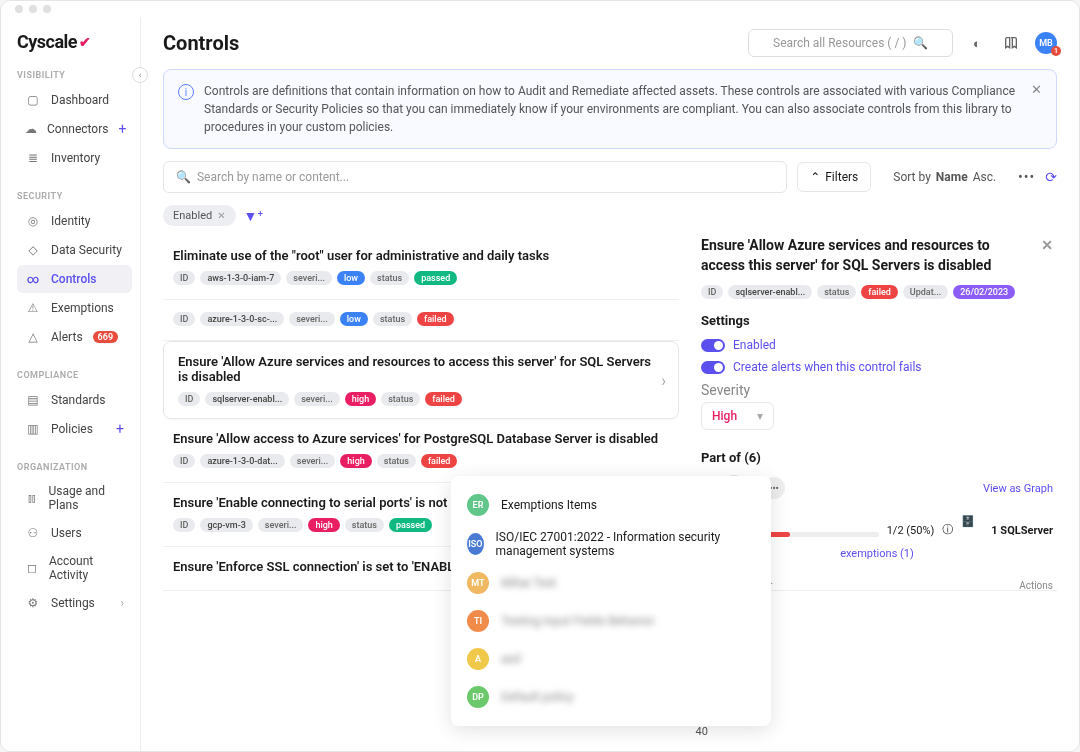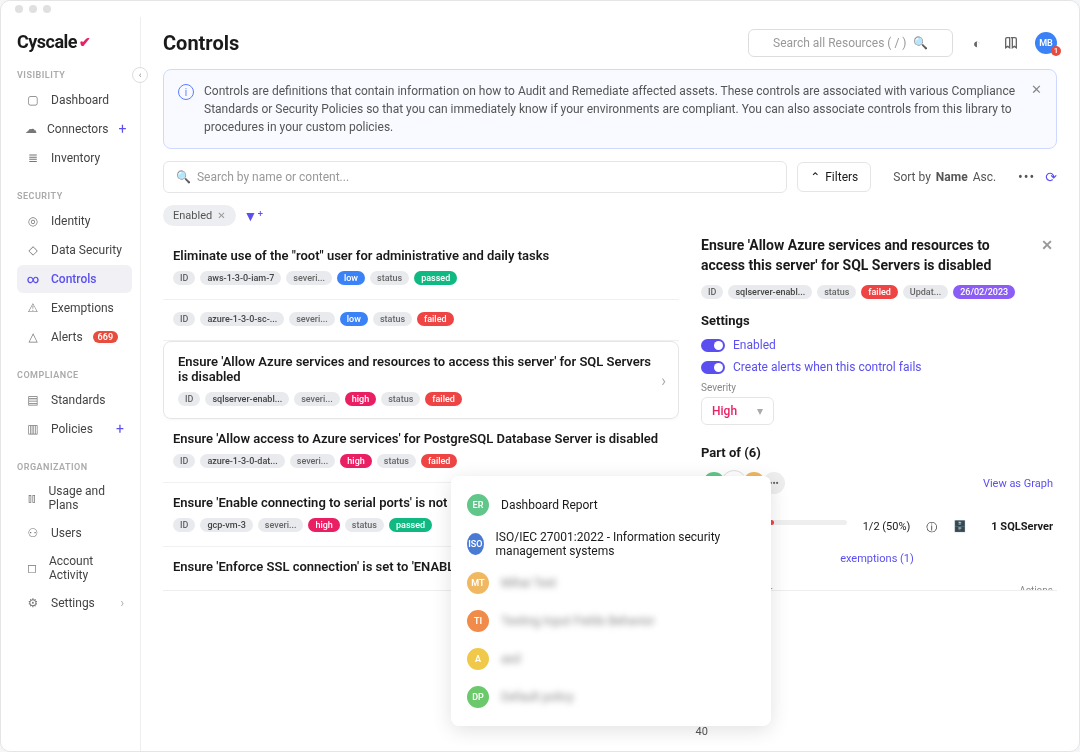--- a/index.html
+++ b/index.html
@@ -58,27 +58,27 @@
 .pill-st-fail{background:#ef4444;color:#fff}
 .detail{width:360px;overflow-y:auto;padding-left:4px;padding-right:4px}
 .detail-title{font-size:14px;font-weight:700;line-height:1.4;margin-bottom:10px;display:flex}
 .detail-close{color:#999;margin-left:8px;cursor:pointer}
 .detail .pills{margin-bottom:14px}
 .sec-h{font-size:13px;font-weight:700;margin-bottom:10px}
 .toggle-row{display:flex;align-items:center;gap:8px;margin-bottom:8px;font-size:12px}
 .toggle{width:24px;height:13px;border-radius:7px;background:#5b4ff0;position:relative}
 .toggle::after{content:"";position:absolute;width:9px;height:9px;border-radius:50%;background:#fff;top:2px;right:2px}
 .link{color:#5b4ff0}
-.sev-label{font-size:10px;color:#888;margin-bottom:4px;margin-top:8px}
+.sev-label{font-size:14px;color:#888;margin-bottom:4px;margin-top:8px}
 .sev-select{border:1px solid #e5e5e5;border-radius:6px;padding:6px 10px;font-size:12px;display:inline-flex;align-items:center;gap:20px;color:#e91e63;font-weight:500}
 .partof{display:flex;align-items:center;gap:10px;margin-top:8px}
 .av-stack{display:flex}
 .av{width:26px;height:26px;border-radius:50%;display:flex;align-items:center;justify-content:center;font-size:9px;font-weight:600;color:#fff;margin-left:-6px;border:2px solid #fff}
 .av:first-child{margin-left:0}
-.progress-row{display:flex;align-items:flex-start;gap:16px;margin-top:24px;font-size:11px}
+.progress-row{display:flex;align-items:flex-end;gap:8px;margin-top:14px;font-size:11px}
 .progress{flex:1;height:5px;border-radius:3px;background:#eee;position:relative}
 .progress::before{content:"";position:absolute;left:0;width:50%;height:100%;background:#ef4444;border-radius:3px}
 .sql-ico{width:22px;height:22px}
 .exemptions-link{display:block;text-align:center;color:#5b4ff0;font-size:11px;margin-top:10px}
 .table-head{display:flex;justify-content:space-between;font-size:10px;color:#888;padding:10px 0 6px;border-bottom:1px solid #eee;margin-top:10px}
 .popover{position:absolute;left:450px;top:475px;background:#fff;border-radius:8px;box-shadow:0 4px 20px rgba(0,0,0,0.12);padding:10px;width:320px;z-index:10}
 .pop-row{display:flex;align-items:center;gap:10px;padding:6px 4px;font-size:12px}
 .pop-row.blur span:last-child{filter:blur(3px);color:#888}
 .pagination{display:flex;align-items:center;justify-content:center;gap:14px;padding:10px 0;font-size:11px;color:#555;border-top:1px solid #eee;background:#fff}
 .page-btn{width:20px;height:20px;border-radius:50%;display:flex;align-items:center;justify-content:center}
@@ -360,21 +360,21 @@
       <span>›</span>
     </div>
   </div>
 </div>
 
 </div>
 
 <div class="popover" id="popover">
       <div class="pop-row">
         <div class="av" style="margin:0;background:#60c689">ER</div>
-        <span>Dashboard Report</span>
+        <span>Exemptions Items</span>
       </div>
       <div class="pop-row">
         <div class="av" style="margin:0;background:#4a7bd4">ISO</div>
         <span>ISO/IEC 27001:2022 - Information security management systems</span>
       </div>
       <div class="pop-row blur">
         <div class="av" style="margin:0;background:#f0b860">MT</div>
         <span>Mihai Test</span>
       </div>
       <div class="pop-row blur">

